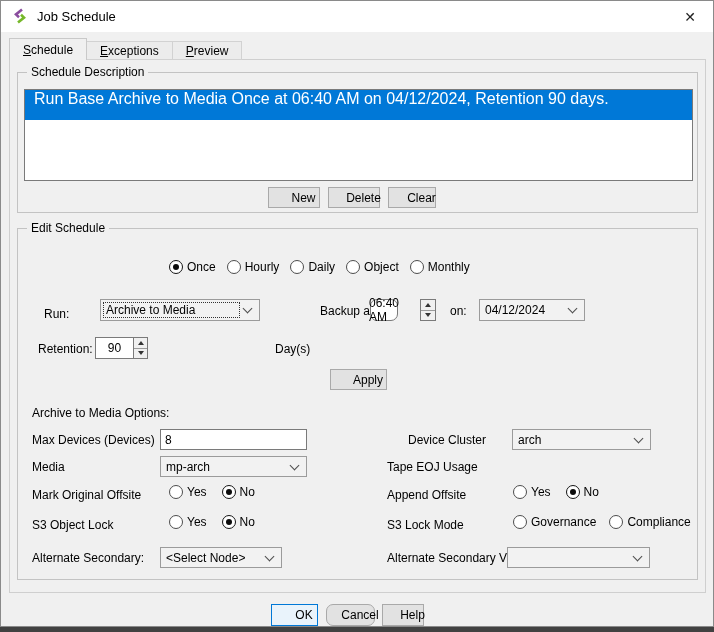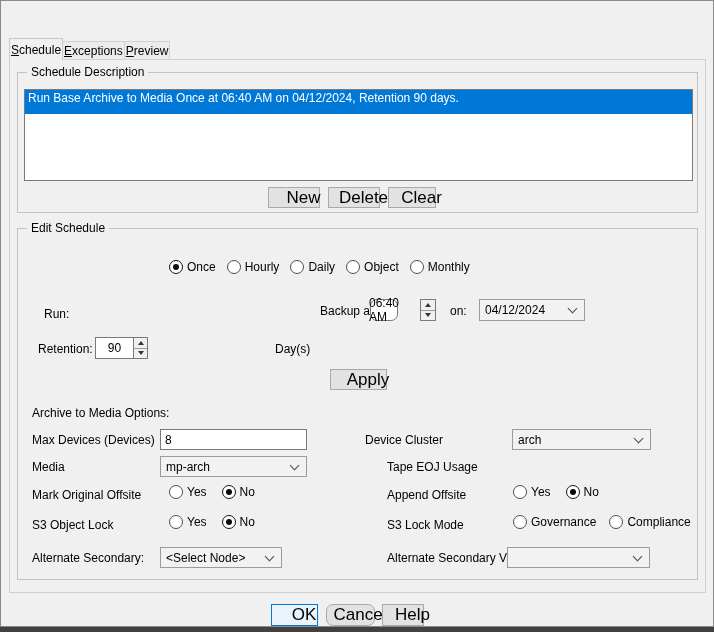--- a/index.html
+++ b/index.html
@@ -5,32 +5,32 @@
   html,body{margin:0;padding:0;background:#666;}
   *{box-sizing:border-box;}
   .screen{position:relative;width:714px;height:632px;background:#444;font-family:"Liberation Sans",sans-serif;color:#000;overflow:hidden;}
   .window{position:absolute;left:0;top:0;width:714px;height:627px;background:#f0f0f0;border:1px solid #8a8a8a;}
   .titlebar{position:absolute;left:0;top:0;right:0;height:31px;background:#ffffff;}
   .app-icon{position:absolute;left:11px;top:7px;width:16px;height:16px;}
   .title{position:absolute;left:36px;top:0;line-height:31px;font-size:13px;}
   .close-btn{position:absolute;right:0;top:0;width:46px;height:31px;display:flex;align-items:center;justify-content:center;cursor:default;}
   .close-btn span{font-size:14px;color:#222;}
   .tabs{position:absolute;left:8px;top:37px;height:22px;display:flex;align-items:flex-end;z-index:3;}
-  .tab{height:19px;padding:0 1px;font-size:12px;line-height:19px;background:#ececec;border:1px solid #d2d2d2;border-left:none;white-space:nowrap;}
+  .tab{height:19px;padding:0 13px;font-size:12px;line-height:19px;background:#ececec;border:1px solid #d2d2d2;border-left:none;white-space:nowrap;}
   .tab:first-child{border-left:1px solid #d2d2d2;}
   .tab.active{height:22px;line-height:22px;background:#f0f0f0;border:1px solid #c9c9c9;border-bottom:none;position:relative;z-index:4;}
   .mn{text-decoration:underline;}
   .tabpanel{position:absolute;left:8px;top:58px;width:697px;height:534px;border:1px solid #cfcfcf;background:#f0f0f0;z-index:1;}
   .groupbox{position:absolute;border:1px solid #c3c3c3;z-index:2;}
   .grouplabel{position:absolute;top:-8px;left:9px;background:#f0f0f0;padding:0 4px;font-size:12px;white-space:nowrap;}
   .lbl{position:absolute;font-size:12px;white-space:nowrap;}
   .listbox{position:absolute;background:#fff;border:1px solid #7a7a7a;overflow:hidden;}
-  .listitem{height:24px;line-height:17px;font-size:12px;padding-left:3px;white-space:nowrap;}
+  .listitem{height:30px;line-height:17px;font-size:16px;padding-left:9px;white-space:nowrap;}
   .listitem.selected{background:#0078d7;color:#fff;}
-  .btn{position:absolute;height:21px;background:#e2e2e2;border:1px solid #a9a9a9;font-size:17px;display:flex;align-items:center;justify-content:center;cursor:default;padding-left:19px;}
+  .btn{position:absolute;height:21px;background:#e2e2e2;border:1px solid #a9a9a9;font-size:12px;display:flex;align-items:center;justify-content:center;cursor:default;padding-left:19px;}
   .btn.default{background:#e9f3fb;border:1px solid #0078d7;}
   .textbox{position:absolute;background:#fff;border:1px solid #7a7a7a;font-size:12px;display:flex;align-items:center;}
   .textbox.center{justify-content:center;}
   .textbox.left{padding-left:4px;}
   .combo{position:absolute;background:#f2f2f2;border:1px solid #9b9b9b;font-size:12px;display:flex;align-items:center;padding-left:5px;padding-right:20px;white-space:nowrap;overflow:hidden;}
   .combo .chev{position:absolute;right:8px;top:50%;width:7px;height:7px;margin-top:-5px;border-right:1px solid #4d4d4d;border-bottom:1px solid #4d4d4d;transform:rotate(45deg);}
   .combo.focused::before{content:"";position:absolute;left:2px;top:2px;right:19px;bottom:2px;border:1px dotted #333;}
   .spin{position:absolute;width:16px;border:1px solid #7a7a7a;background:#f0f0f0;display:flex;flex-direction:column;}
   .spin .half{flex:1;display:flex;align-items:center;justify-content:center;}
   .spin .half:first-child{border-bottom:1px solid #9a9a9a;}
@@ -42,20 +42,32 @@
   .radio.checked{border-color:#141414;}
   .radio.checked::after{content:"";display:block;width:6px;height:6px;margin:3px;background:#0b0b0b;border-radius:50%;}
   .bottom-strip{position:absolute;left:0;right:0;bottom:0;height:5px;background:#414141;}
 </style>
 </head>
 <body>
 
 <div class="screen">
   <div class="window">
 
+    <div class="titlebar">
+      <span class="app-icon">
+        <svg width="16" height="16" viewBox="0 0 16 16">
+          <path d="M10 1.5 L4 6.4 L7 9.2" stroke="#8a4d9e" stroke-width="2.6" fill="none"></path>
+          <path d="M6 14.5 L12 9.6 L9 6.8" stroke="#76b82a" stroke-width="2.6" fill="none"></path>
+        </svg>
+      </span>
+      <span class="title">Job Schedule</span>
+      <div class="close-btn">
+        <span>✕</span>
+      </div>
+    </div>
 
     <div class="tabs">
       <div class="tab active"><span class="mn">S</span><span>chedule</span></div>
       <div class="tab"><span class="mn">E</span><span>xceptions</span></div>
       <div class="tab"><span class="mn">P</span><span>review</span></div>
     </div>
     <div class="tabpanel"></div>
 
     <div class="groupbox" style="left:16px;top:71px;width:681px;height:141px;">
       <span class="grouplabel">Schedule Description</span>
@@ -87,20 +99,24 @@
             <span class="radio"></span>
             <span>Object</span>
           </span>
         <span class="radio-item">
             <span class="radio"></span>
             <span>Monthly</span>
           </span>
       </div>
 
       <span class="lbl" style="left:26px;top:78px;">Run:</span>
+      <div class="combo focused" style="left:82px;top:70px;width:160px;height:22px;">
+        <span style="position:relative;z-index:1;">Archive to Media</span>
+        <span class="chev"></span>
+      </div>
       <span class="lbl" style="left:302px;top:75px;">Backup at:</span>
       <div class="textbox center" style="left:352px;top:70px;width:28px;height:22px;border-radius:7px;">06:40 AM</div>
       <div class="spin" style="left:402px;top:70px;height:22px;">
         <span class="half">
             <span class="tri-up"></span>
           </span>
         <span class="half">
             <span class="tri-down"></span>
           </span>
       </div>
@@ -121,21 +137,21 @@
           </span>
       </div>
       <span class="lbl" style="left:257px;top:113px;">Day(s)</span>
 
       <div class="btn" style="left:312px;top:140px;width:57px;">Apply</div>
 
       <span class="lbl" style="left:14px;top:177px;">Archive to Media Options:</span>
 
       <span class="lbl" style="left:14px;top:204px;">Max Devices (Devices)</span>
       <div class="textbox left" style="left:142px;top:200px;width:147px;height:21px;">8</div>
-      <span class="lbl" style="left:347px;top:204px;">Device Cluster</span>
+      <span class="lbl" style="left:390px;top:204px;">Device Cluster</span>
       <div class="combo" style="left:494px;top:200px;width:139px;height:21px;text-align:center;">
         <span>arch</span>
         <span class="chev"></span>
       </div>
 
       <span class="lbl" style="left:14px;top:231px;">Media</span>
       <div class="combo" style="left:142px;top:227px;width:147px;height:21px;">
         <span>mp-arch</span>
         <span class="chev"></span>
       </div>

